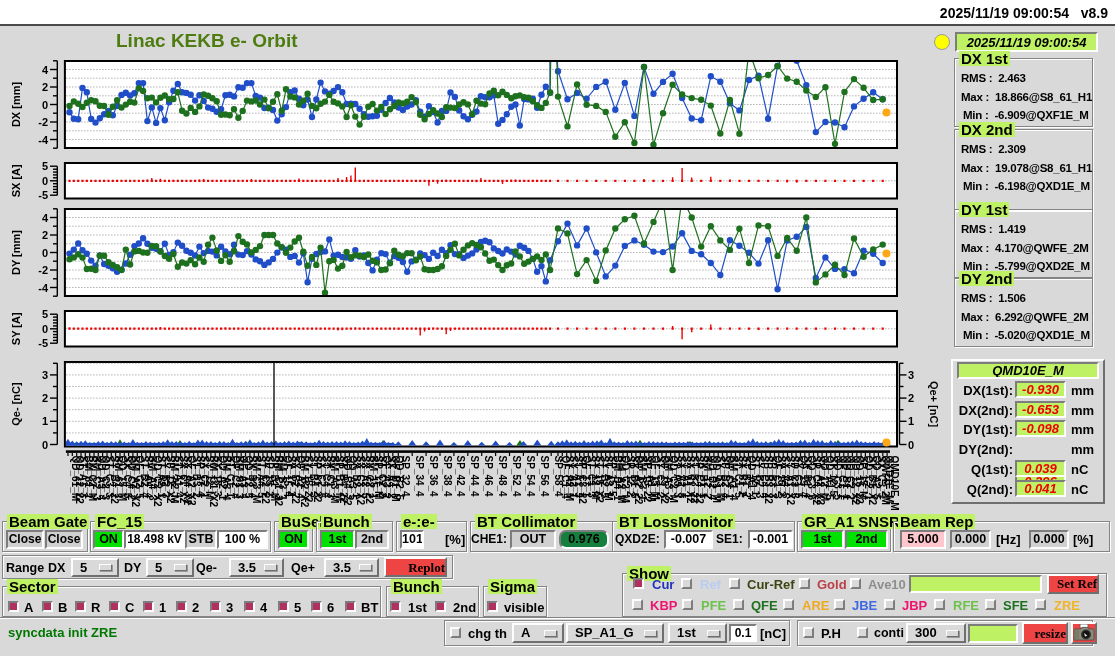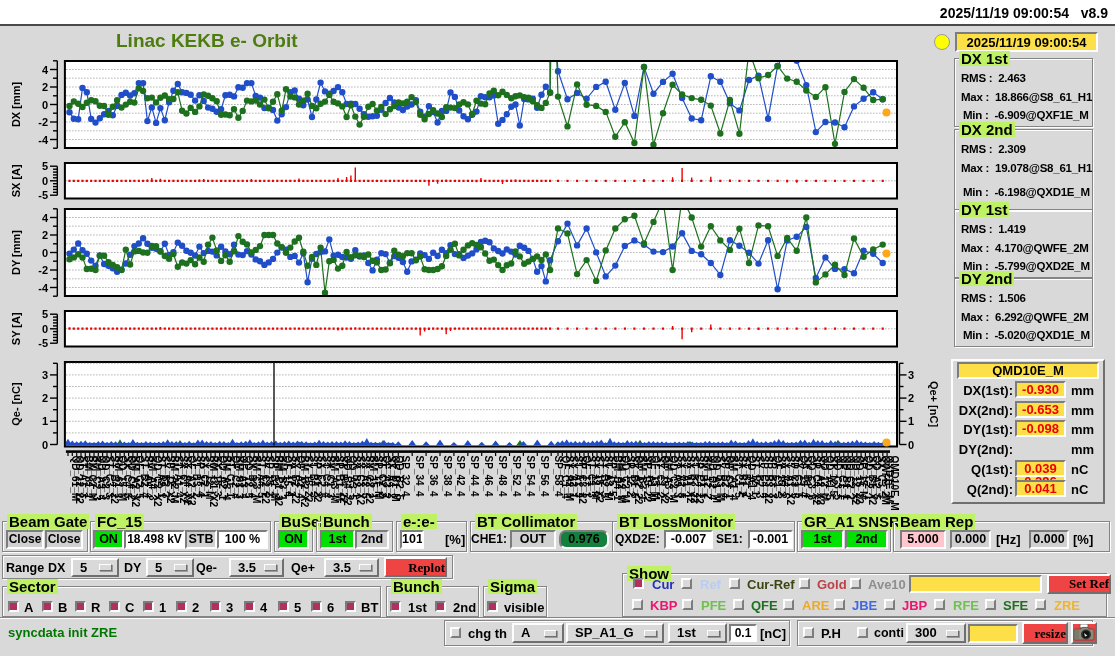--- a/index.html
+++ b/index.html
@@ -7,21 +7,21 @@
 .btn{position:absolute;border:2px solid;border-color:#fdfdfd #6f6f6f #6f6f6f #fdfdfd;background:#ef4444;color:#000;text-align:right;font-weight:bold;font-size:13px;font-family:Liberation Serif, serif;}
 .dd{position:absolute;border:2px solid;border-color:#fdfdfd #6f6f6f #6f6f6f #fdfdfd;background:#d9d9d9;color:#000;text-align:left;font-weight:bold;font-size:13px;padding-left:7px;}
 .dd i{position:absolute;right:5px;top:50%;margin-top:-3.5px;width:13px;height:7px;background:#d9d9d9;border:1px solid;border-color:#fdfdfd #6f6f6f #6f6f6f #fdfdfd;box-shadow:1px 1px 0 #9a9a9a;}
 .lf{position:absolute;border:1px solid #848484;box-shadow:1px 1px 0 #fdfdfd,inset 1px 1px 0 #fdfdfd;}
 .lf>b{position:absolute;top:-8px;left:4px;background:#bef264;padding:0 2px;font-size:15px;line-height:15px;white-space:nowrap;}
 .cb{position:absolute;width:11px;height:11px;border:2px solid;}
 .on{background:#b03060;border-color:#7d7d7d #fdfdfd #fdfdfd #7d7d7d;}
 .off{background:#d9d9d9;border-color:#fdfdfd #7d7d7d #7d7d7d #fdfdfd;}
 .lbl{position:absolute;font-size:13px;white-space:nowrap;color:#000;}
 .st{position:absolute;font-size:11.5px;letter-spacing:-0.25px;white-space:nowrap;color:#000;}
-.w{background:#fde047;}
+.w{background:#bef264;font-style:italic;}
 </style></head><body>
 <div class="ab" style="left:0;top:0;width:1115px;height:26px;background:#fff;border-bottom:2px solid #4a4a4a;"></div>
 <div class="ab" style="right:7px;top:5px;font-size:14px;">2025/11/19 09:00:54&nbsp;&nbsp;&nbsp;v8.9</div>
 <div class="ab" style="left:116px;top:30px;font-size:19px;color:#4d7c0f;">Linac KEKB e- Orbit</div>
 <svg class="ab" style="left:0;top:0;" width="1115" height="656">
     <clipPath id="cpDX">
       <rect x="65.9" y="62.0" width="830.1" height="85.0"></rect>
     </clipPath>
 <rect x="64.9" y="61.0" width="832.1" height="87.0" fill="#ffffff" stroke="#000" stroke-width="2"></rect>
 <line x1="66.4" y1="139.5" x2="895.5" y2="139.5" stroke="#8a8a8a" stroke-width="1" stroke-dasharray="1 2"></line>
@@ -535,21 +535,21 @@
 <div class="lf" style="left:954px;top:58px;width:139px;height:69px;">
     <b>DX 1st</b>
     <div class="st" style="left:6px;top:13px;">RMS :&nbsp; 2.463</div>
     <div class="st" style="left:6px;top:32px;">Max :&nbsp; 18.866@S8_61_H1</div>
     <div class="st" style="left:8px;top:50px;">Min :&nbsp; -6.909@QXF1E_M</div>
   </div>
 <div class="lf" style="left:954px;top:129px;width:139px;height:82px;">
     <b>DX 2nd</b>
     <div class="st" style="left:6px;top:13px;">RMS :&nbsp; 2.309</div>
     <div class="st" style="left:6px;top:32px;">Max :&nbsp; 19.078@S8_61_H1</div>
-    <div class="st" style="left:8px;top:56px;">Min :&nbsp; -6.198@QXD1E_M</div>
+    <div class="st" style="left:8px;top:50px;">Min :&nbsp; -6.198@QXD1E_M</div>
   </div>
 <div class="lf" style="left:954px;top:209px;width:139px;height:69px;">
     <b>DY 1st</b>
     <div class="st" style="left:6px;top:13px;">RMS :&nbsp; 1.419</div>
     <div class="st" style="left:6px;top:32px;">Max :&nbsp; 4.170@QWFE_2M</div>
     <div class="st" style="left:8px;top:50px;">Min :&nbsp; -5.799@QXD2E_M</div>
   </div>
 <div class="lf" style="left:954px;top:278px;width:139px;height:69px;">
     <b>DY 2nd</b>
     <div class="st" style="left:6px;top:13px;">RMS :&nbsp; 1.506</div>
@@ -683,21 +683,21 @@
 <div class="lbl" style="left:652px;top:577px;color:#2233bb;">Cur</div>
 <div class="cb off" style="left:681px;top:578px;"></div>
 <div class="lbl" style="left:700px;top:577px;color:#b9cdf2;">Ref</div>
 <div class="cb off" style="left:729px;top:578px;"></div>
 <div class="lbl" style="left:747px;top:577px;color:#3c4512;">Cur-Ref</div>
 <div class="cb off" style="left:799px;top:578px;"></div>
 <div class="lbl" style="left:817px;top:577px;color:#bb4048;">Gold</div>
 <div class="cb off" style="left:850px;top:578px;"></div>
 <div class="lbl" style="left:868px;top:577px;color:#8e8e8e;">Ave10</div>
 <div class="sunk w" style="left:909px;top:575px;width:133px;height:18px;"></div>
-<div class="btn" style="left:1047px;top:574px;width:64px;height:20px;line-height:16px;">Set Ref</div>
+<div class="btn" style="left:1047px;top:574px;width:52px;height:20px;line-height:16px;">Set Ref</div>
 <div class="cb off" style="left:632px;top:599px;"></div>
 <div class="lbl" style="left:650px;top:598px;color:#ee1470;">KBP</div>
 <div class="cb off" style="left:682px;top:599px;"></div>
 <div class="lbl" style="left:701px;top:598px;color:#6cc24a;">PFE</div>
 <div class="cb off" style="left:733px;top:599px;"></div>
 <div class="lbl" style="left:751px;top:598px;color:#1d701d;">QFE</div>
 <div class="cb off" style="left:783px;top:599px;"></div>
 <div class="lbl" style="left:802px;top:598px;color:#eeaa22;">ARE</div>
 <div class="cb off" style="left:834px;top:599px;"></div>
 <div class="lbl" style="left:852px;top:598px;color:#4169e1;">JBE</div>

